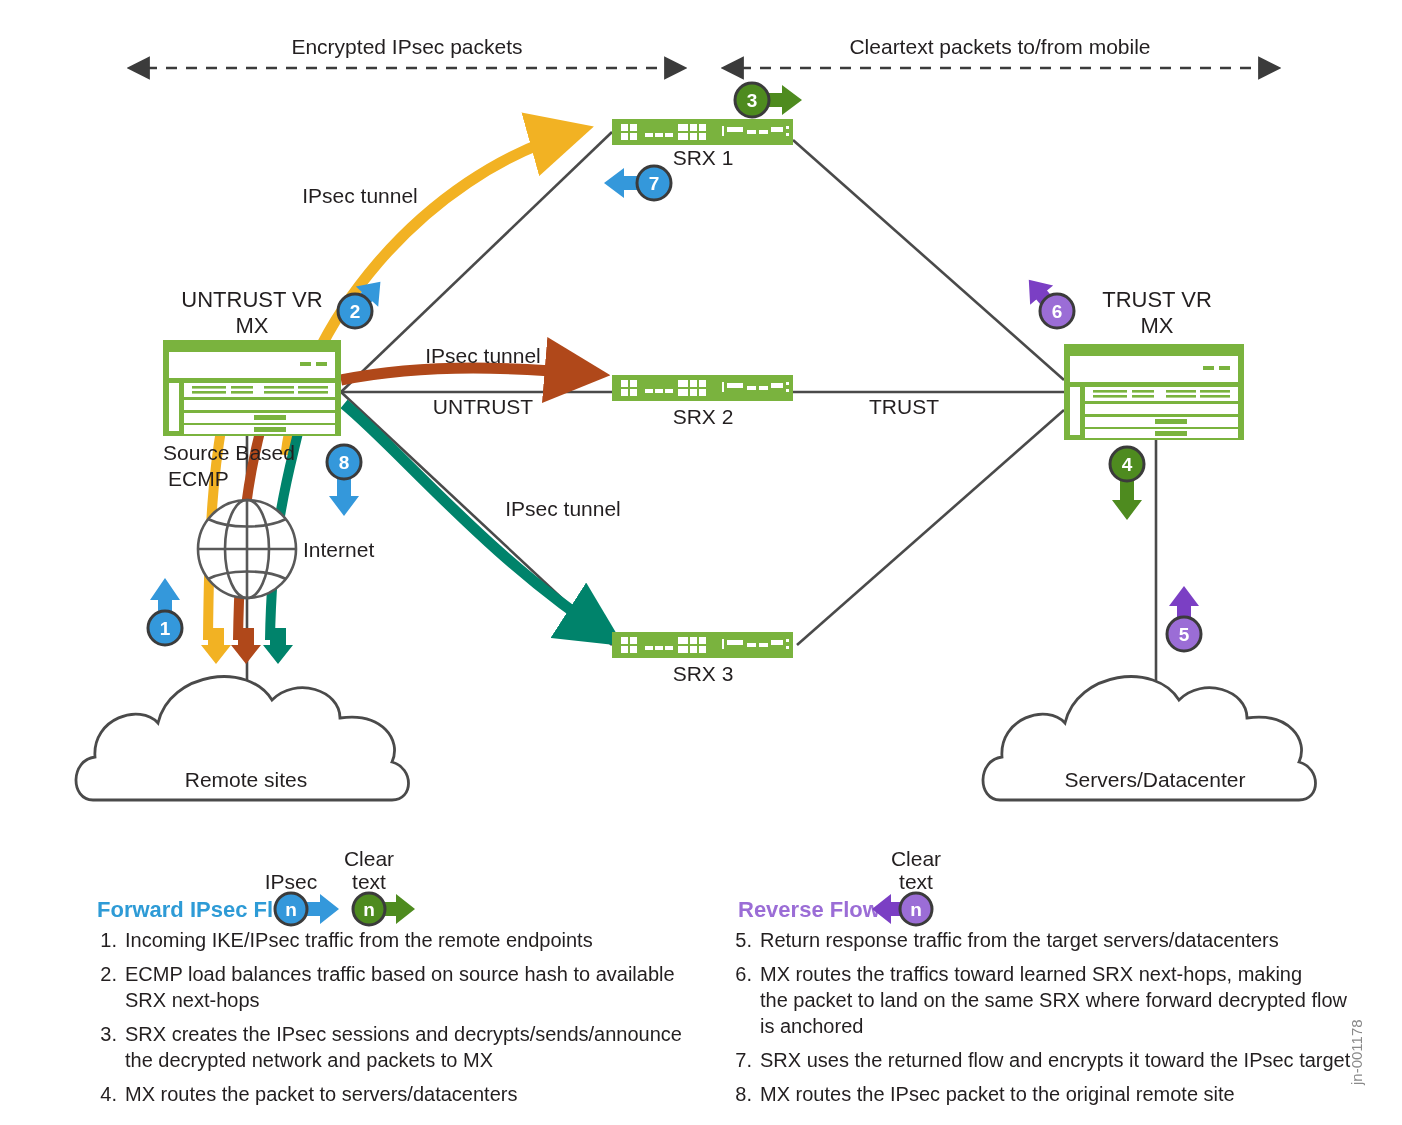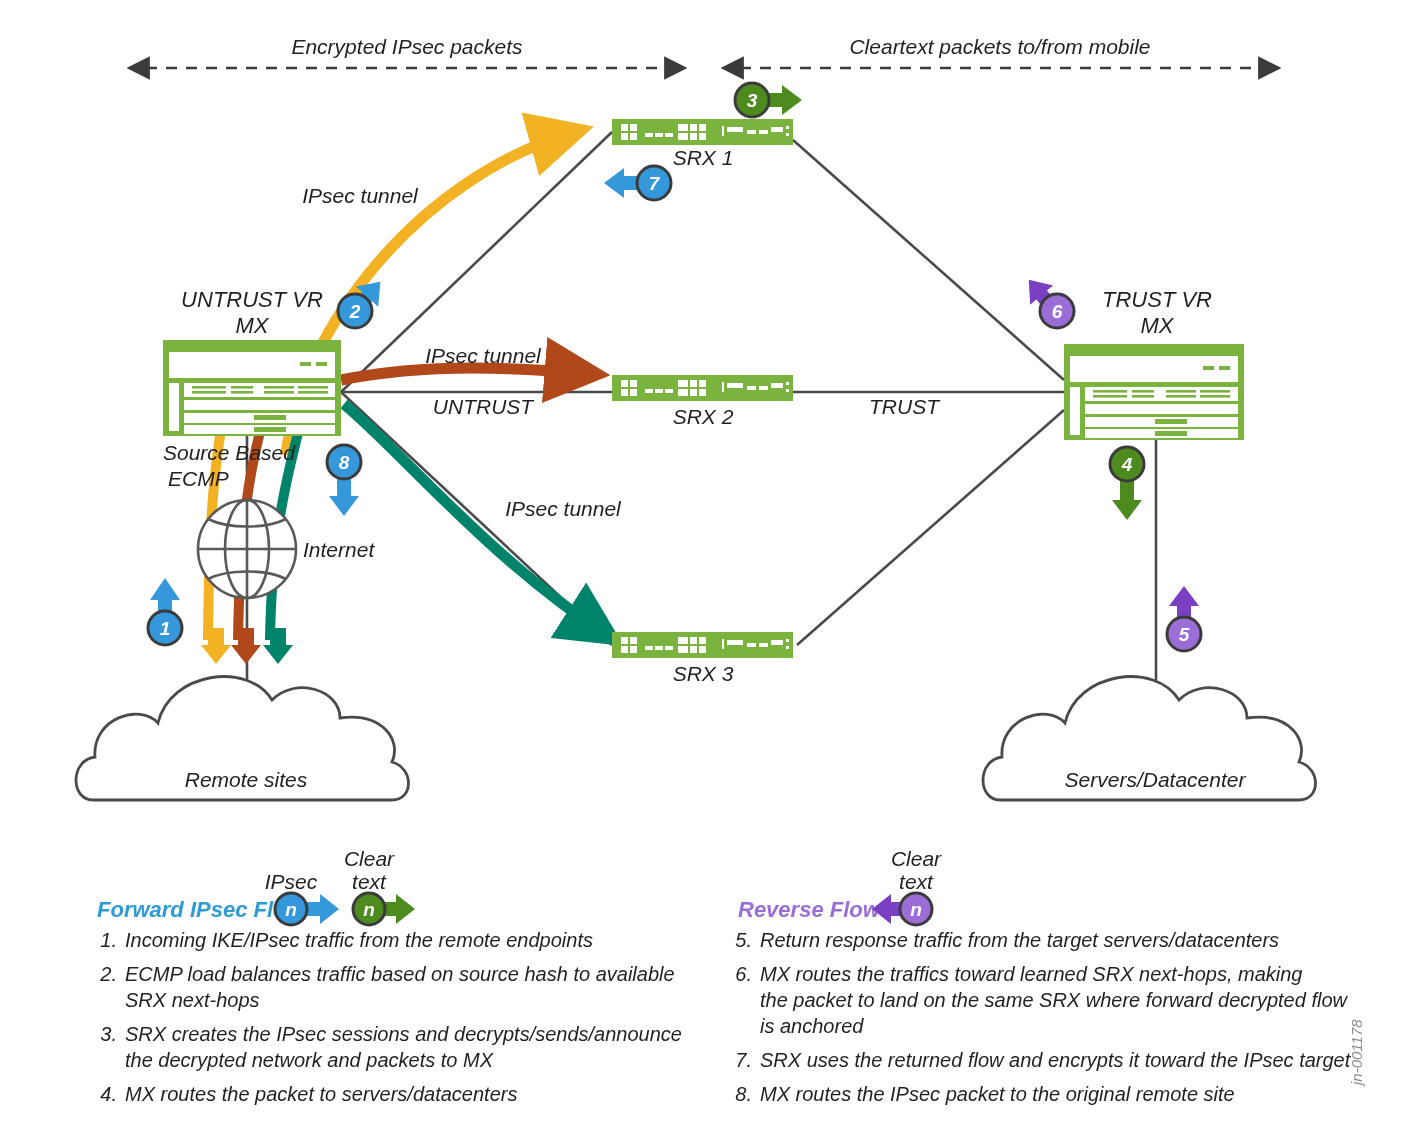--- a/index.html
+++ b/index.html
@@ -1,17 +1,17 @@
 <!DOCTYPE html>
 <html><head>
 <meta charset="utf-8">
 <style>
   html,body{margin:0;padding:0;background:#ffffff;}
   body{width:1402px;height:1125px;font-family:"Liberation Sans",sans-serif;color:#231f20;}
-  #stage{position:relative;width:1402px;height:1125px;overflow:hidden;font-style:italic;}
+  #stage{position:relative;width:1402px;height:1125px;overflow:hidden;}
   svg#diagram{position:absolute;left:0;top:0;width:1402px;height:1125px;}
   .lbl{font-family:"Liberation Sans",sans-serif;fill:#231f20;}
   .t22{font-size:22px;}
   .t21{font-size:21px;}
   .badge-num{font-family:"Liberation Sans",sans-serif;font-size:19px;fill:#ffffff;font-weight:600;}
   .legend-title{font-size:22px;font-weight:700;}
   .listitem{font-size:20px;}
   .watermark{font-size:15px;fill:#8a8a8a;}
 </style>
 </head>

